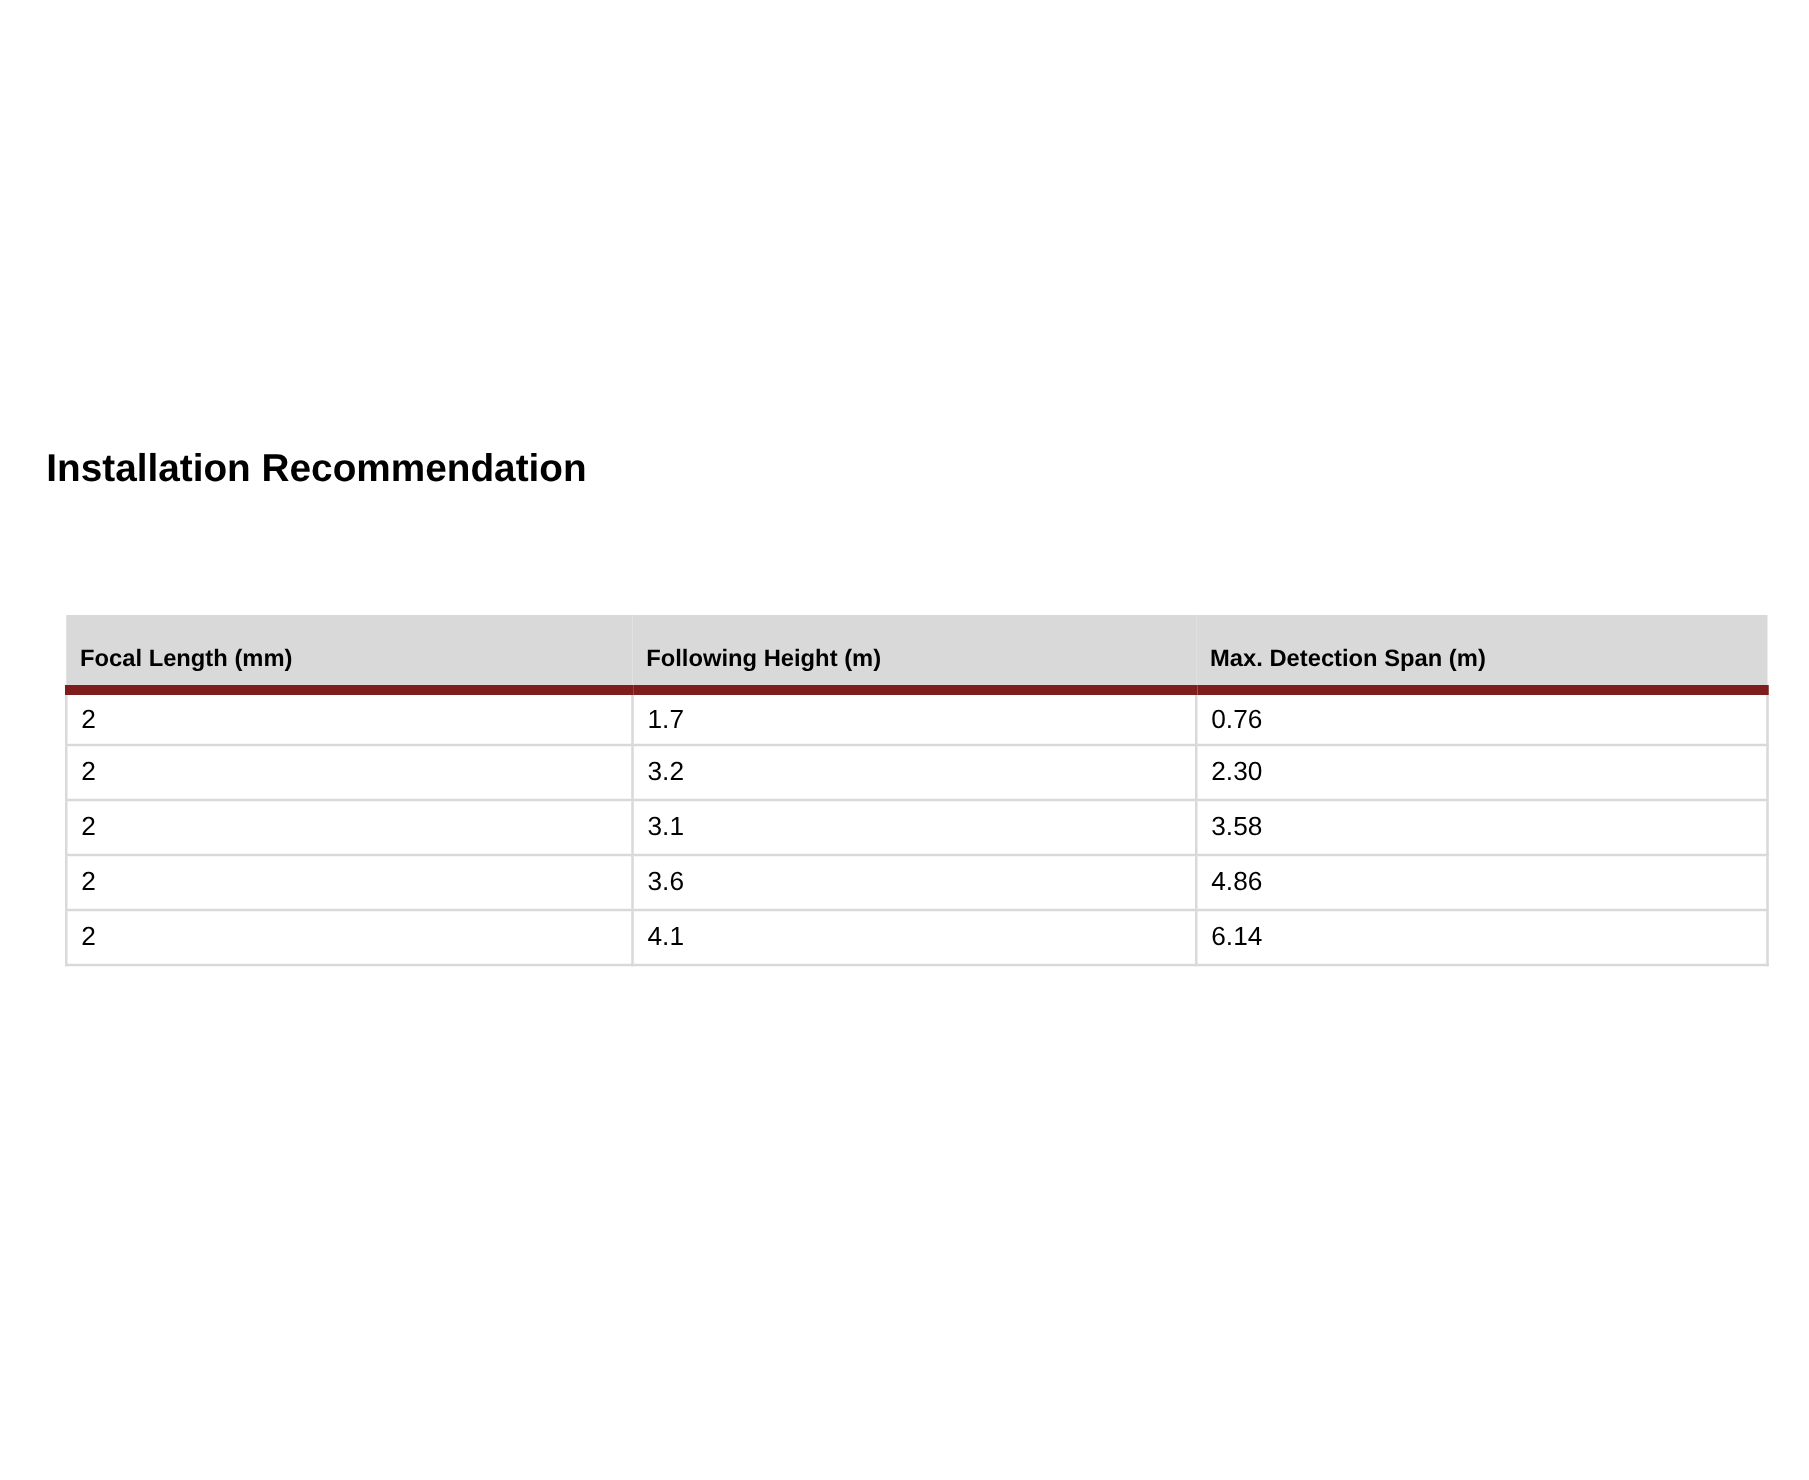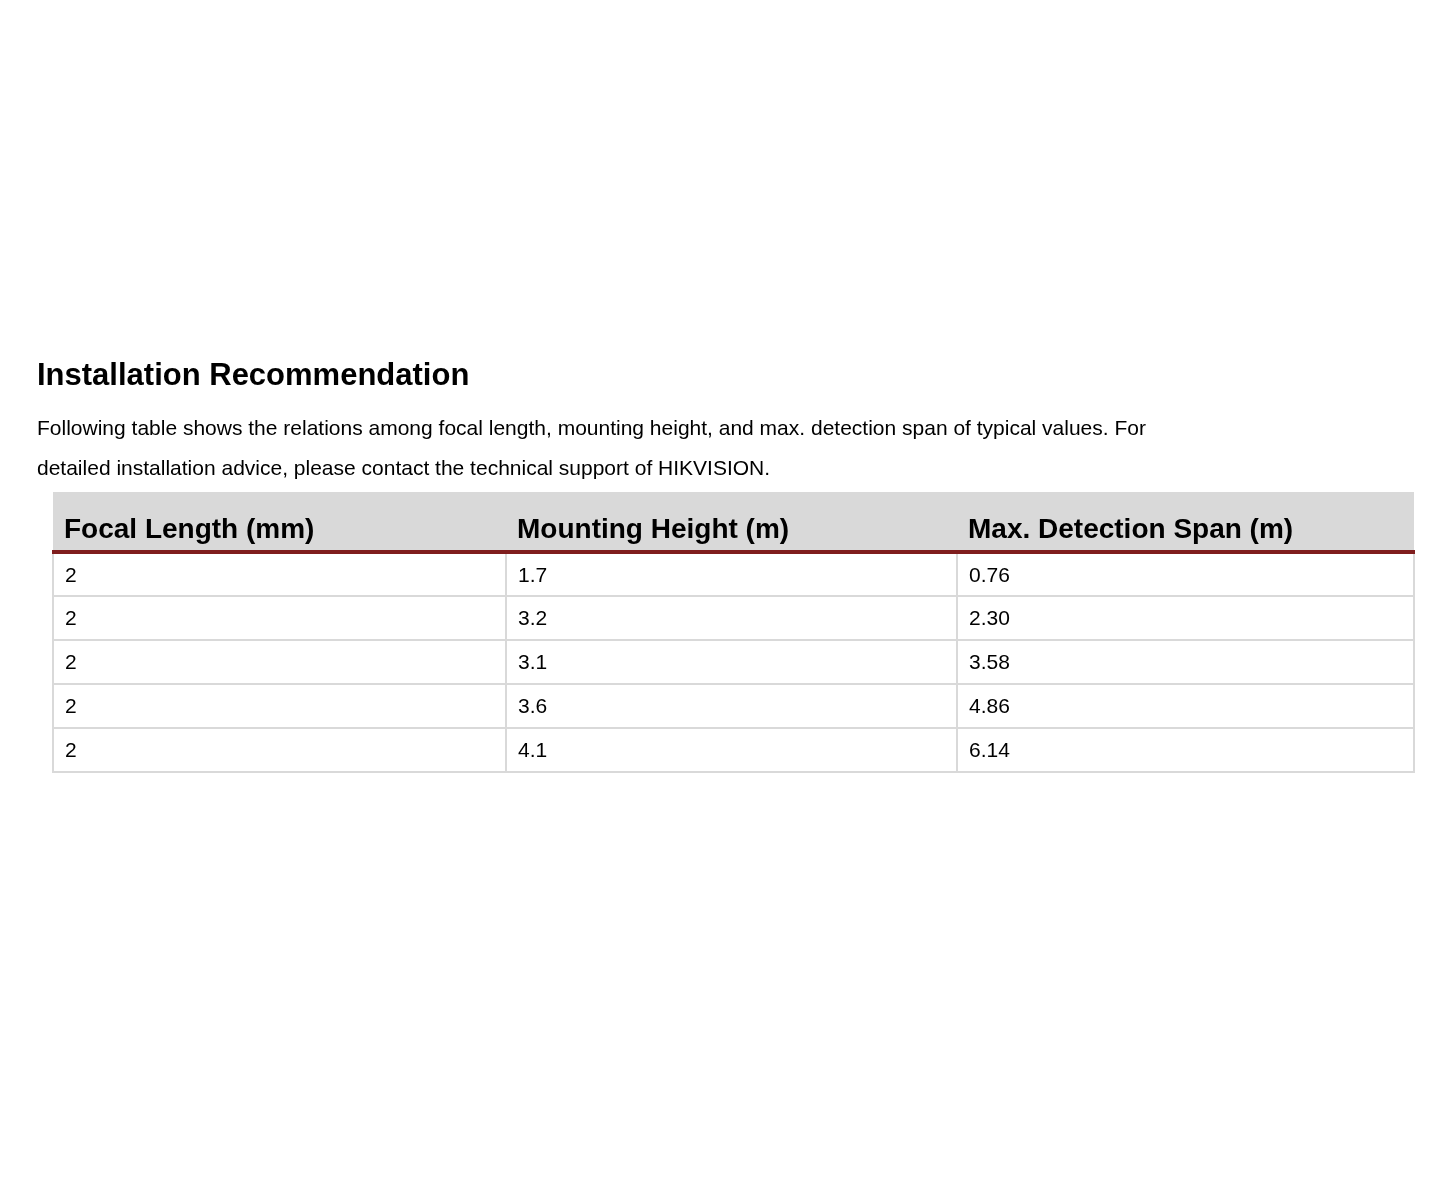--- a/index.html
+++ b/index.html
@@ -50,57 +50,53 @@
     border-collapse: collapse;
     table-layout: fixed;
     font-size: 21px;
   }
   table.spec-table th {
     background: #d9d9d9;
     height: 60px;
     text-align: left;
     vertical-align: middle;
     font-weight: 700;
-    font-size: 28px;
+    font-size: 19px;
     padding: 16px 4px 0 11px;
     border: none;
-    border-bottom: 4px solid #7f1d1d;
+    border-bottom: 8px solid #7f1d1d;
     white-space: nowrap;
   }
   table.spec-table td {
     background: #ffffff;
     height: 44px;
     vertical-align: middle;
     padding: 0 4px 0 11px;
     border: 2px solid #d9d9d9;
     white-space: nowrap;
   }
 </style>
 </head>
 <body>
 
 <div class="page">
 
   <h1 class="section-title">Installation Recommendation</h1>
 
-  <p class="intro-paragraph">
-    <span class="pline">Following table shows the relations among focal length, mounting height, and max. detection span of typical values. For</span>
-    <span class="pline">detailed installation advice, please contact the technical support of HIKVISION.</span>
-  </p>
 
   <table class="spec-table">
     <colgroup>
       <col style="width:453px">
       <col style="width:451px">
       <col style="width:457px">
     </colgroup>
     <thead>
       <tr>
         <th>Focal Length (mm)</th>
-        <th>Mounting Height (m)</th>
+        <th>Following Height (m)</th>
         <th>Max. Detection Span (m)</th>
       </tr>
     </thead>
     <tbody>
       <tr>
         <td>2</td>
         <td>1.7</td>
         <td>0.76</td>
       </tr>
       <tr>

